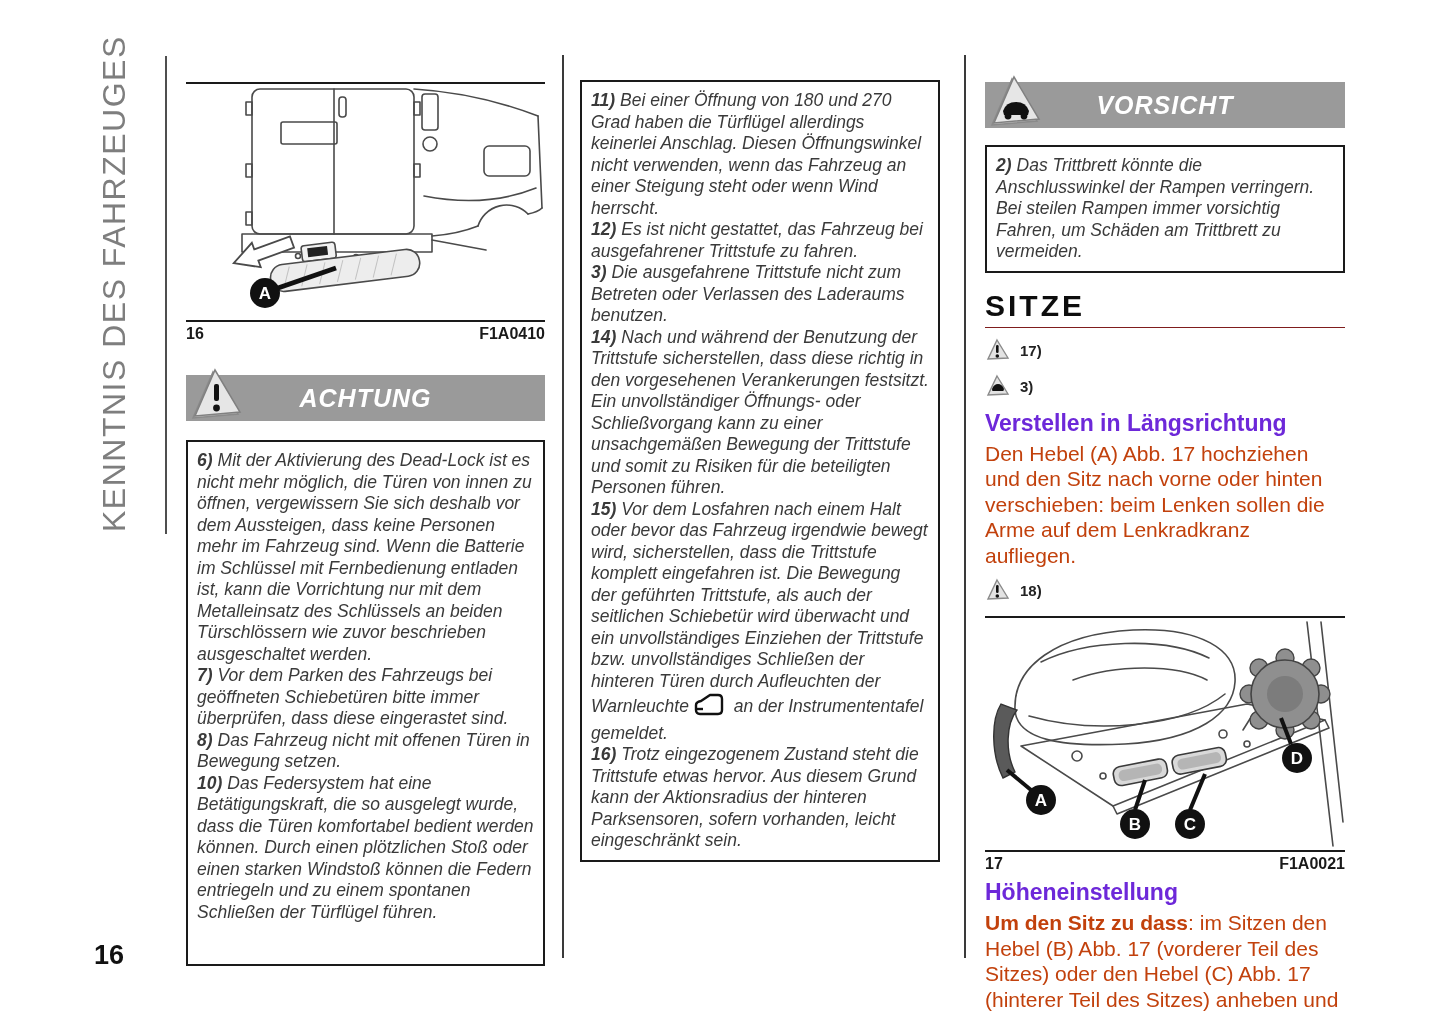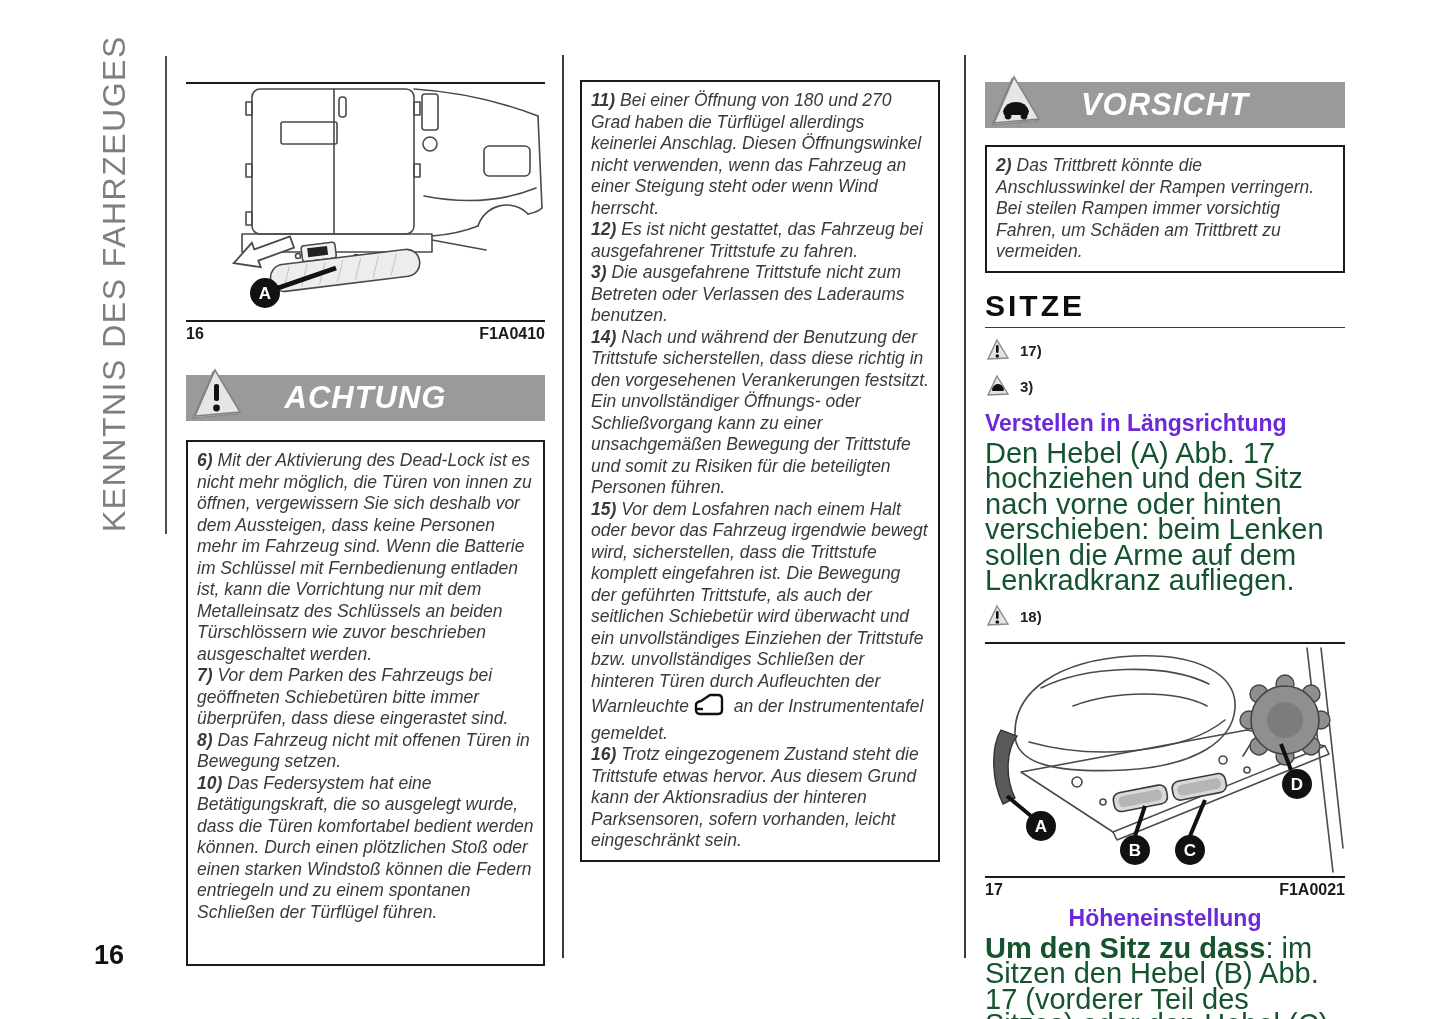--- a/index.html
+++ b/index.html
@@ -24,41 +24,41 @@
   
   .fig-topline{border-top:2px solid #1a1a1a;}
   .fig-capline{border-top:2px solid #1a1a1a;}
   .fig-caption{display:flex;justify-content:space-between;align-items:flex-start;
         font-size:16px;font-weight:bold;color:#1a1a1a;padding-top:3px;}
   .fig-img{display:block;}
 
   
   .warn-bar{position:relative;height:46px;background:#9a9a9a;display:flex;
         align-items:center;justify-content:center;}
-  .bar-title{color:#fff;font-weight:bold;font-style:italic;font-size:31px;letter-spacing:1px;}
+  .bar-title{color:#fff;font-weight:bold;font-style:italic;font-size:25px;letter-spacing:1px;}
   .bar-icon{position:absolute;left:0px;top:-7px;}
 
   
   .warn-box{border:2px solid #1a1a1a;padding:8px 9px;font-style:italic;color:#3a3a3a;
         font-size:17.5px;line-height:21.5px;}
   .warn-box p{margin:0;}
   .warn-box b{margin-right:5px;}
   .box1{margin-top:19px;min-height:506px;}
   .box2{margin-top:58px;min-height:750px;}
   .box3{margin-top:17px;}
   .door-icon{display:inline-block;vertical-align:-5px;margin-right:5px;}
 
   
   .sitze-title{font-size:30px;font-weight:bold;letter-spacing:3px;color:#0d0d0d;
         border-bottom:1px solid #7f1d1d;padding-bottom:4px;margin:16px 0 0 0;}
   .note-ref{display:flex;align-items:center;gap:9px;margin-top:9px;
         font-size:15px;font-weight:bold;color:#222;}
   .sub-heading{font-size:23px;font-weight:bold;color:#6d28d9;margin:10px 0 4px 0;}
-  .body-text{font-size:29px;line-height:25.5px;color:#14532d;margin:0;}
-  .mt6{margin-top:6px;text-align:center;} .mt12{margin-top:12px;}
+  .body-text{font-size:21px;line-height:25.5px;color:#c2410c;margin:0;}
+  .mt6{margin-top:6px;} .mt12{margin-top:12px;}
 </style>
 </head>
 <body>
 
 <div class="page">
 
   <div class="sidebar-title">KENNTNIS DES FAHRZEUGES</div>
   <div class="sidebar-rule"></div>
   <div class="page-num">16</div>
 

